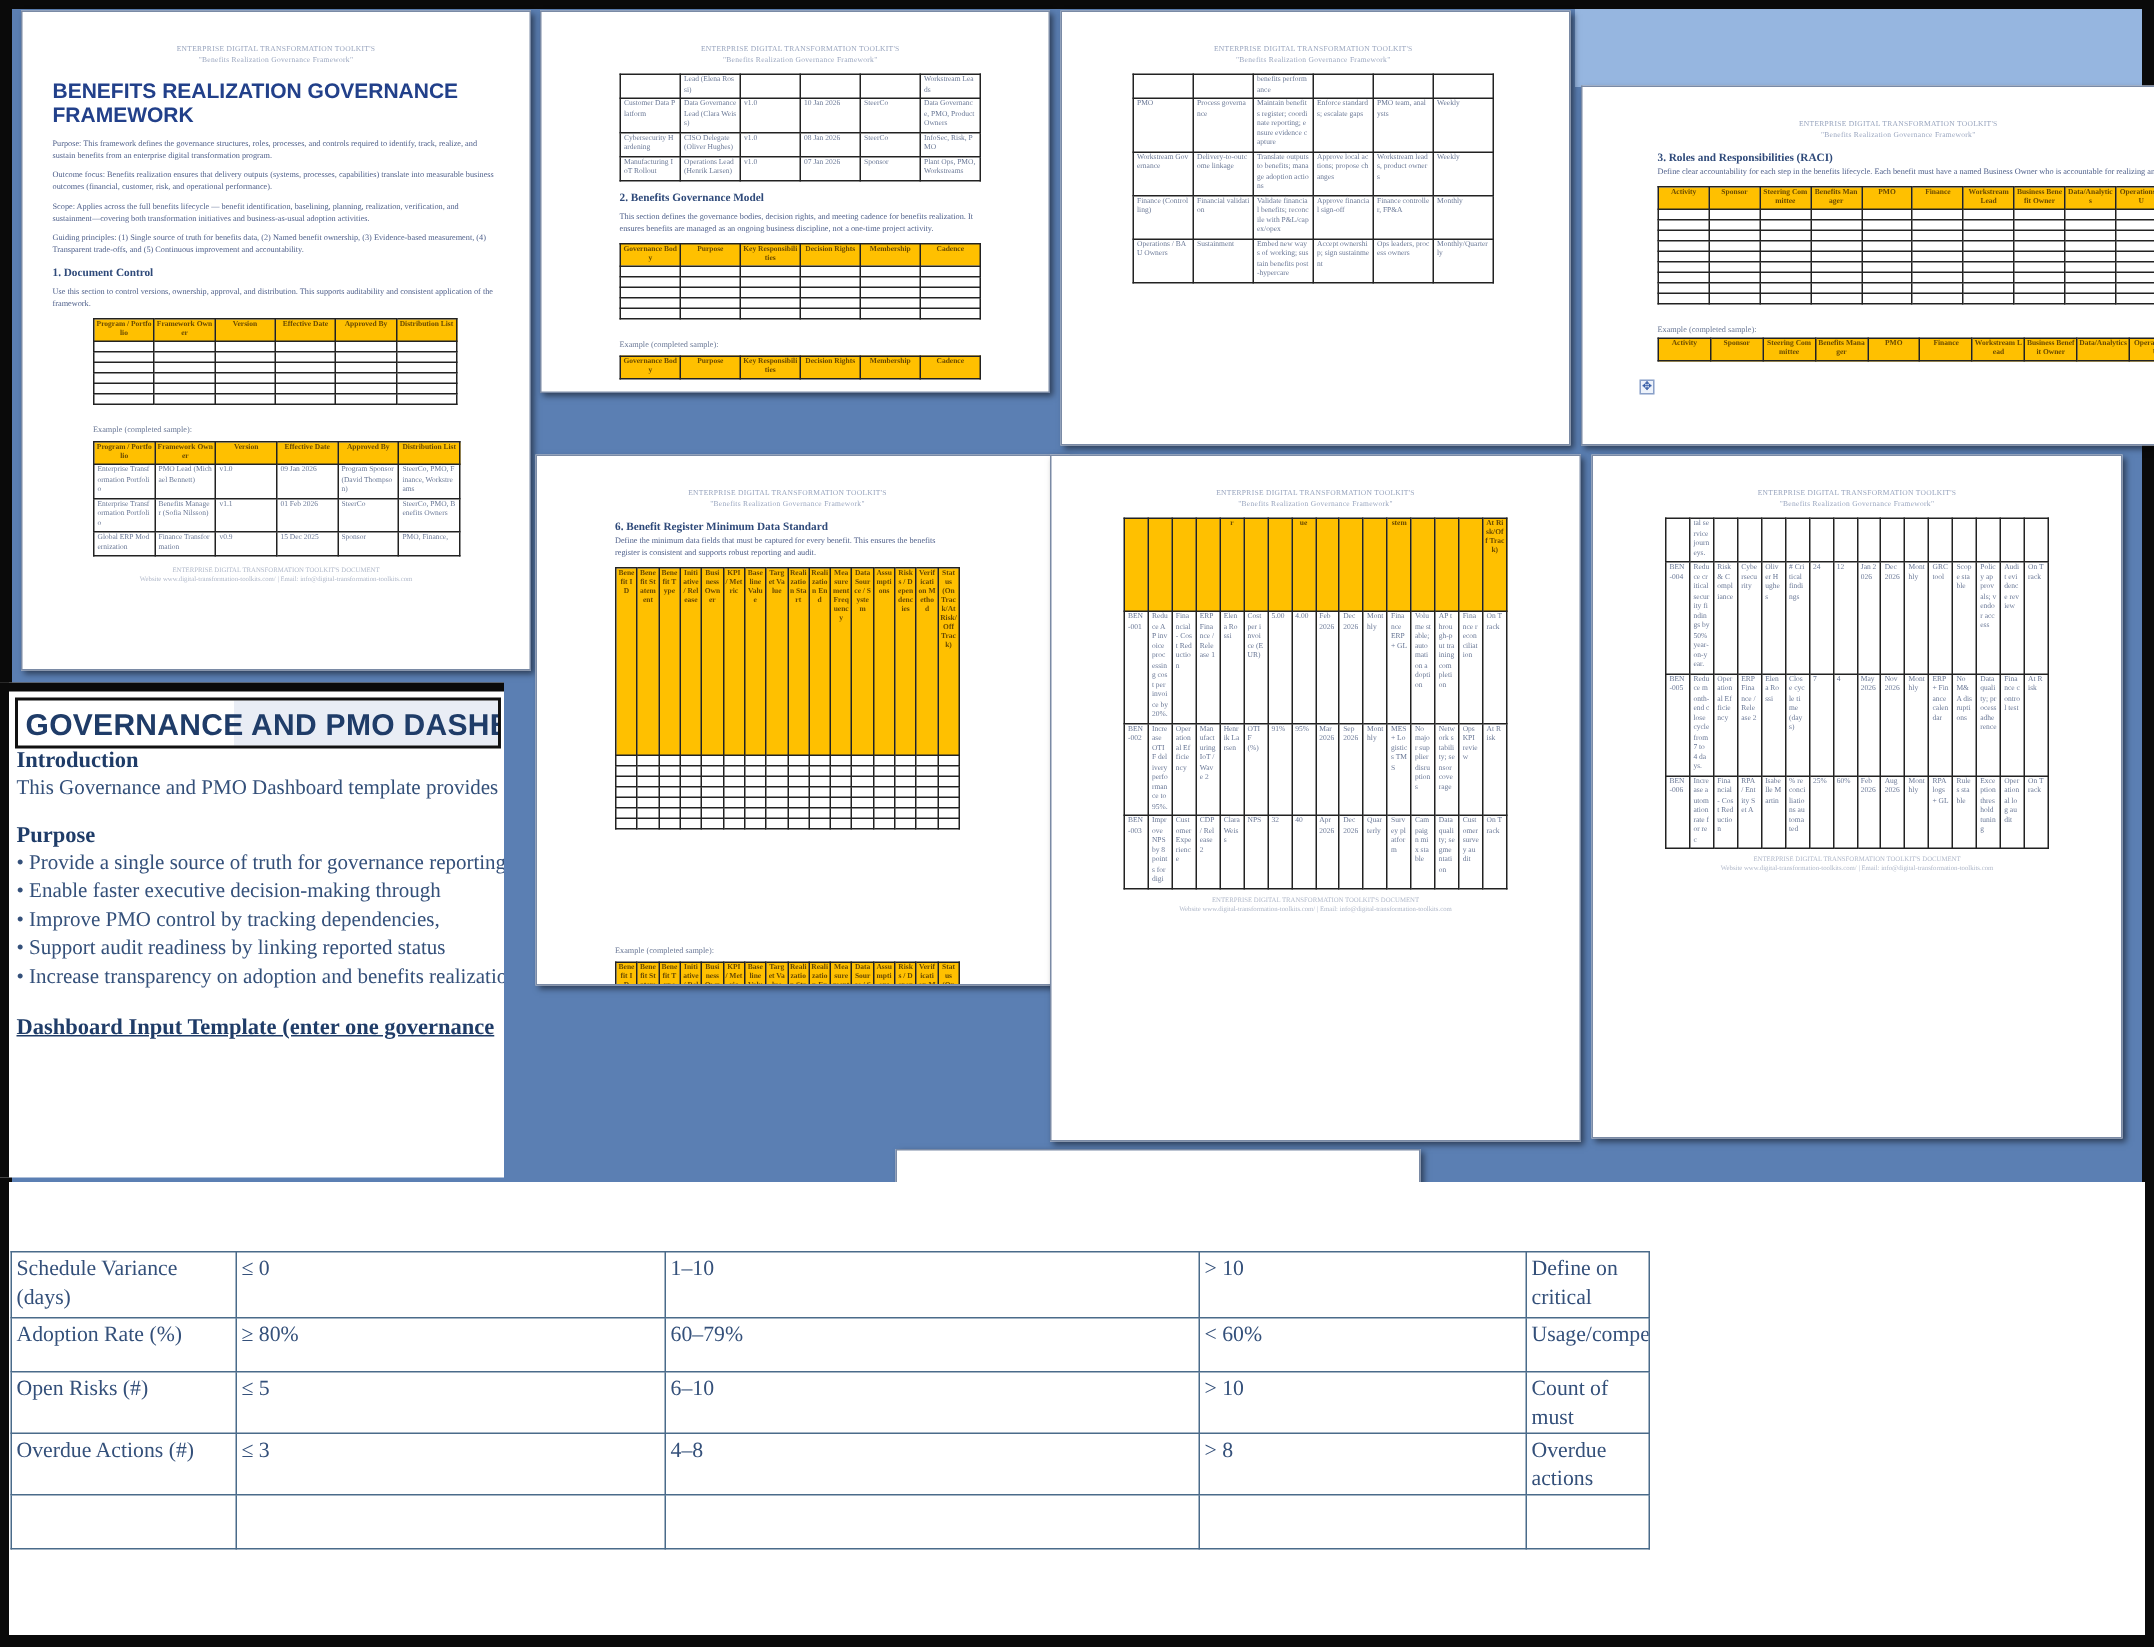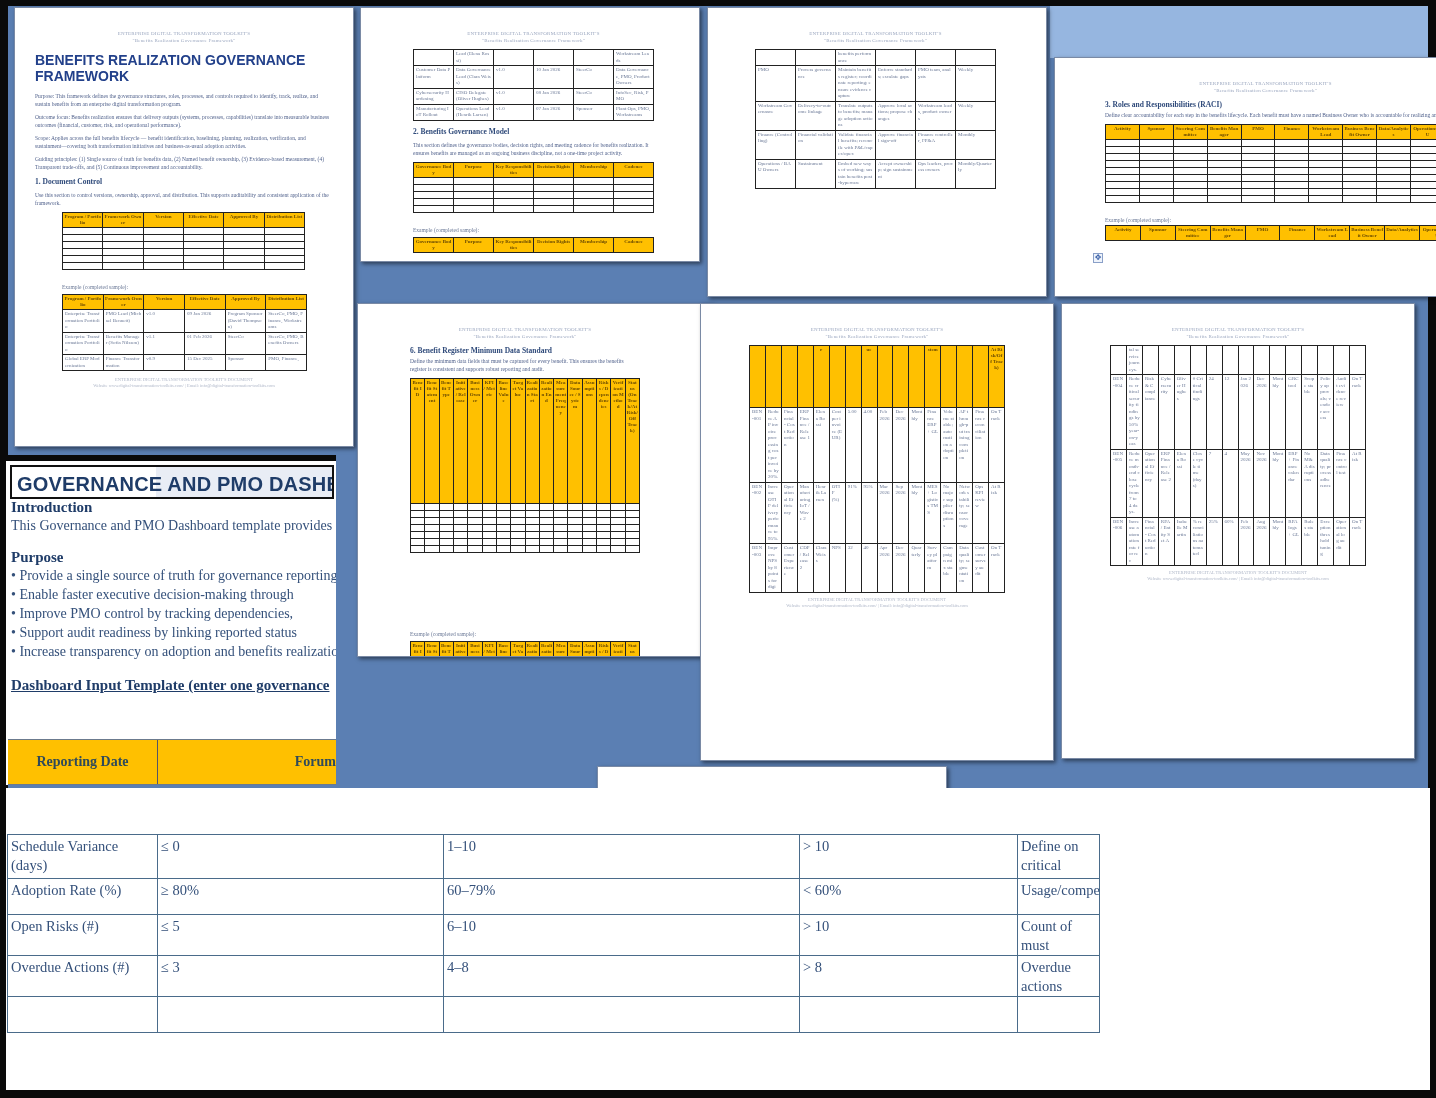--- a/index.html
+++ b/index.html
@@ -844,24 +844,20 @@
   </div>
   <div class="sh-h" style="">Introduction</div>
   <div class="sh-p">This Governance and PMO Dashboard template provides</div>
   <div class="sh-h" style="margin-top:14px;">Purpose</div>
   <div class="sh-p">• Provide a single source of truth for governance reporting</div>
   <div class="sh-p">• Enable faster executive decision-making through</div>
   <div class="sh-p">• Improve PMO control by tracking dependencies,</div>
   <div class="sh-p">• Support audit readiness by linking reported status</div>
   <div class="sh-p">• Increase transparency on adoption and benefits realization</div>
   <div class="sh-h" style="margin-top:16px;text-decoration:underline;">Dashboard Input Template (enter one governance</div>
-  <div class="sh-head-row">
-    <div class="sh-head-cell" style="width:150px;border-right:1px solid #556;">Reporting Date</div>
-    <div class="sh-head-cell" style="flex:1;justify-content:flex-end;padding-right:6px;">Forum</div>
-  </div>
 </div>
 
 <div class="kpi-area">
   <table class="kpi">
     <colgroup>
         <col style="width:150px">
         <col style="width:286px">
         <col style="width:356px">
         <col style="width:218px">
         <col style="width:82px">

